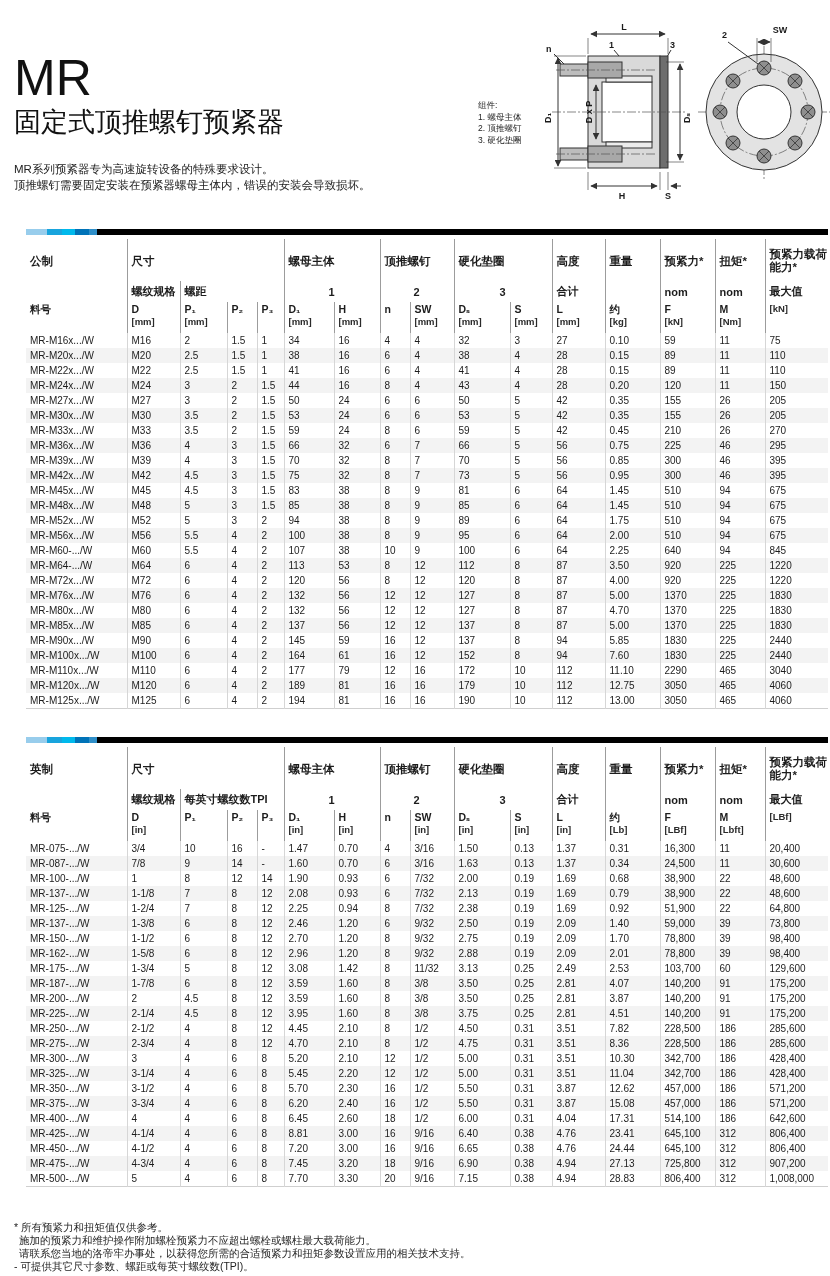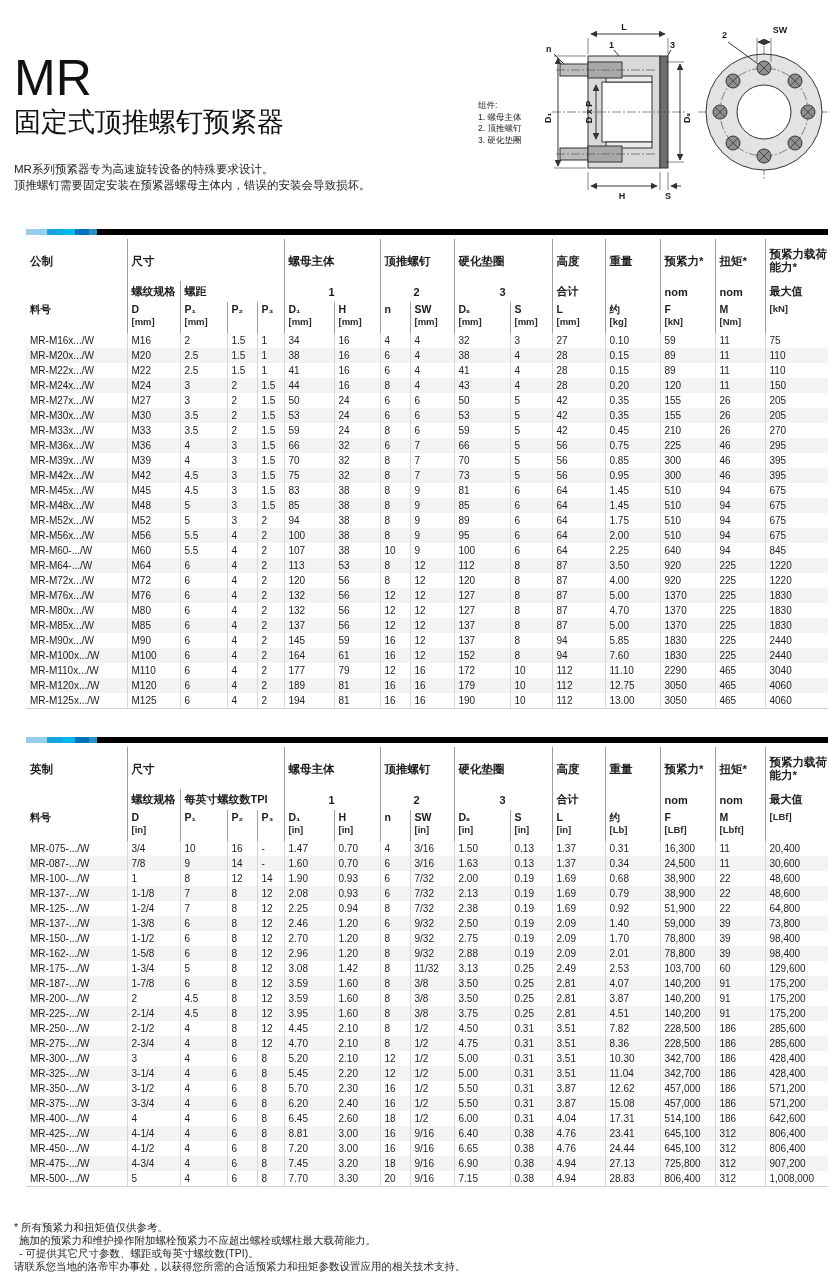--- a/index.html
+++ b/index.html
@@ -1278,19 +1278,19 @@
               <td class="bl">312</td>
               <td class="bl">1,008,000</td>
             </tr>
           </tbody>
         </table>
     </div>
 
     <div class="foot">
       <div>* 所有预紧力和扭矩值仅供参考。</div>
       <div>施加的预紧力和维护操作附加螺栓预紧力不应超出螺栓或螺柱最大载荷能力。</div>
+      <div>请联系您当地的洛帝牢办事处，以获得您所需的合适预紧力和扭矩参数设置应用的相关技术支持。</div>
       <div>- 可提供其它尺寸参数、螺距或每英寸螺纹数(TPI)。</div>
-      <div>请联系您当地的洛帝牢办事处，以获得您所需的合适预紧力和扭矩参数设置应用的相关技术支持。</div>
 
     </div>
 
   </div>
 </div>
 
 </body></html>

